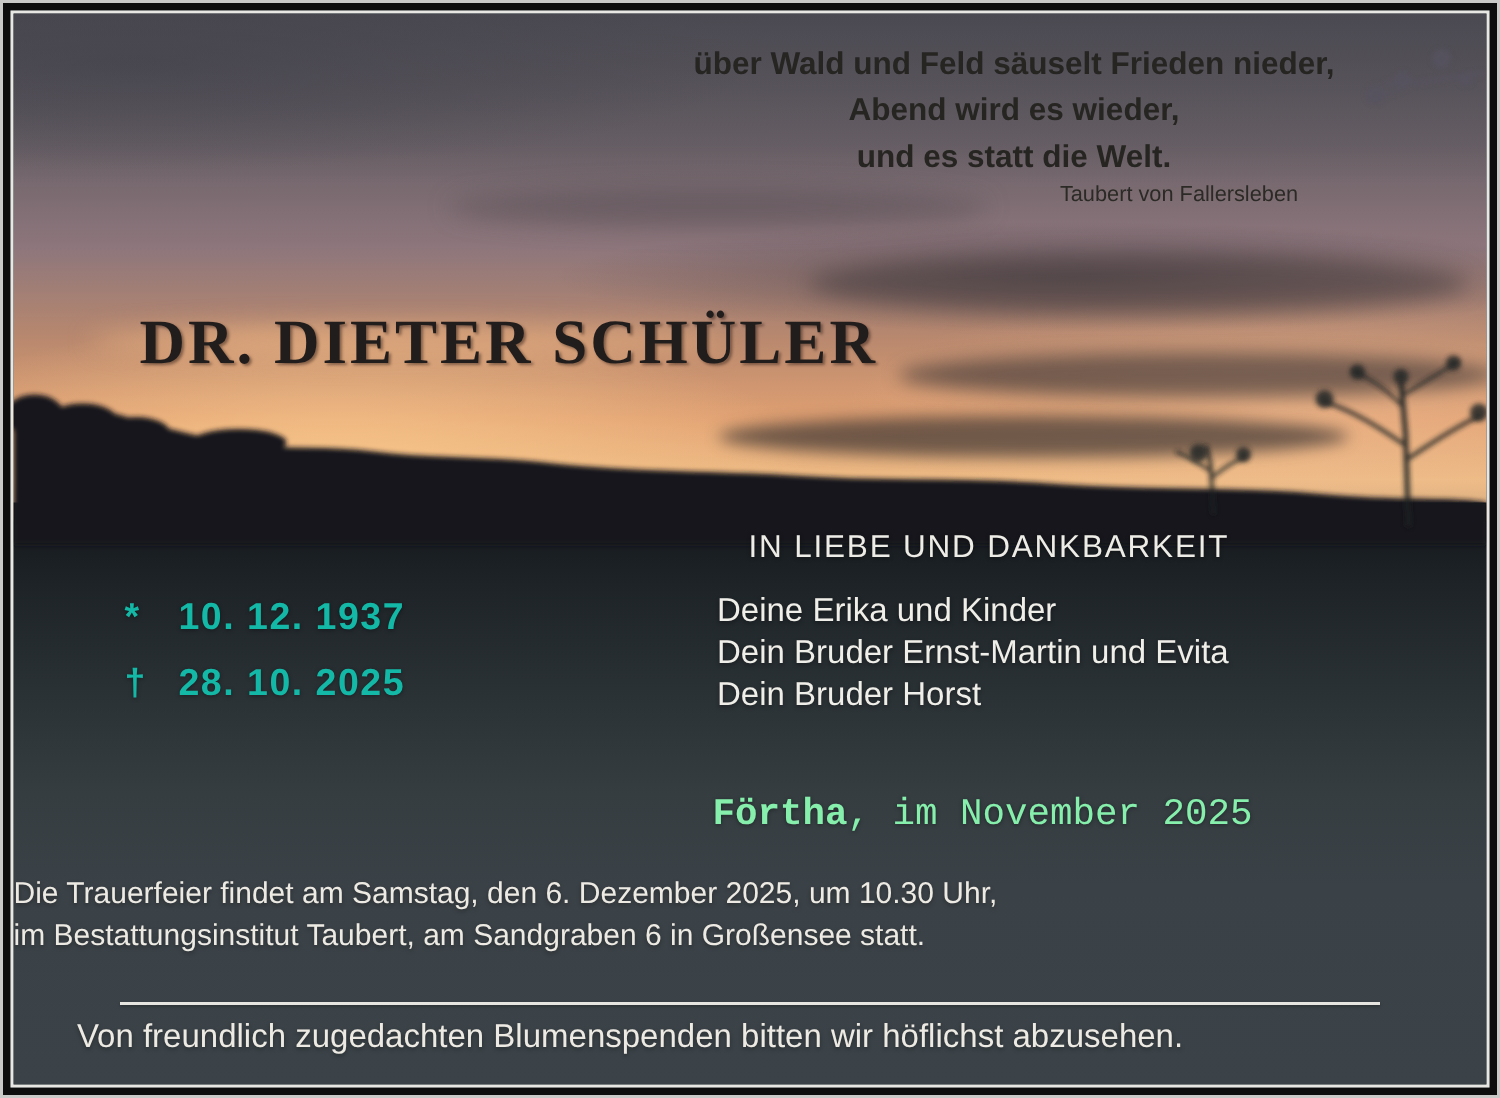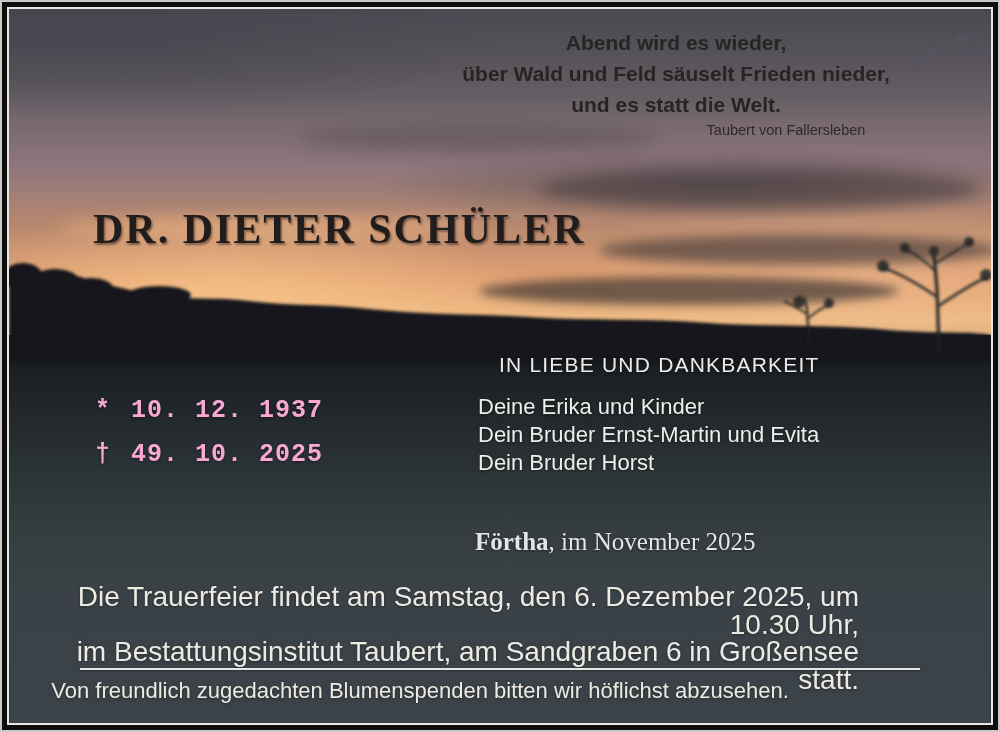--- a/index.html
+++ b/index.html
@@ -42,49 +42,49 @@
     position:absolute;left:637px;top:113px;width:280px;text-align:center;
     font-family:"Liberation Sans","DejaVu Sans",sans-serif;
     font-weight:400;font-size:14.5px;color:#2c2a26;
   }
   .name{
     position:absolute;left:84px;top:196px;margin:0;
     font-family:"Liberation Serif","DejaVu Serif",serif;
     font-weight:600;font-size:42px;letter-spacing:2px;color:#211d1c;
     text-shadow:1.5px 1.5px 2px rgba(30,15,10,.45);white-space:nowrap;
   }
-  .dates{position:absolute;left:86px;top:389px;color:#f9a8d4;
-    font-family:Liberation Mono, monospace;
+  .dates{position:absolute;left:74px;top:389px;color:#14b8a6;
+    font-family:Liberation Sans, sans-serif;
     font-weight:700;font-size:25px;letter-spacing:1px;
     text-shadow:0 1px 3px rgba(0,0,0,.4);}
   .date-row{height:26px;line-height:26px;margin-bottom:18px;white-space:nowrap;}
   .date-sym{display:inline-block;width:36px;}
   .tribute-heading{
     position:absolute;left:490px;top:344px;
     font-family:"Liberation Sans","DejaVu Sans",sans-serif;
     font-weight:400;font-size:21px;letter-spacing:1.2px;color:#eeece6;
     text-shadow:0 1px 3px rgba(0,0,0,.4);white-space:nowrap;
   }
   .mourners{
     position:absolute;left:469px;top:384px;
     font-family:"Liberation Sans","DejaVu Sans",sans-serif;
     font-weight:400;font-size:22px;line-height:28px;color:#f0eee8;
     text-shadow:0 1px 3px rgba(0,0,0,.4);white-space:nowrap;
   }
   .dateline{
     position:absolute;left:466px;top:519px;
-    font-family:Liberation Serif, serif;
-    font-size:25px;color:#e5e5e5;text-shadow:0 1px 3px rgba(0,0,0,.4);white-space:nowrap;
+    font-family:Liberation Mono, monospace;
+    font-size:25px;color:#86efac;text-shadow:0 1px 3px rgba(0,0,0,.4);white-space:nowrap;
   }
   .dateline .place{font-weight:700;}
   .dateline .rest{font-weight:400;}
   .funeral{
-    position:absolute;left:0;top:574px;width:850px;text-align:right;
+    position:absolute;left:0;top:574px;width:850px;text-align:left;
     font-family:"Liberation Sans","DejaVu Sans",sans-serif;
-    font-weight:400;font-size:28px;line-height:27.5px;color:#edeae3;
+    font-weight:400;font-size:20px;line-height:27.5px;color:#edeae3;
     text-shadow:0 1px 3px rgba(0,0,0,.35);
   }
   .separator{
     position:absolute;left:71px;top:659px;width:840px;height:2px;background:#e7e5df;
     box-shadow:0 1px 2px rgba(0,0,0,.3);
   }
   .flowers{
     position:absolute;left:0;top:669px;width:822px;text-align:center;
     font-family:"Liberation Sans","DejaVu Sans",sans-serif;
     font-weight:400;font-size:22px;color:#edeae3;text-shadow:0 1px 3px rgba(0,0,0,.35);
@@ -143,34 +143,34 @@
           <circle cx="968" cy="44" r="4"></circle>
       </g>
       <defs>
         <filter id="soft" x="-10%" y="-10%" width="120%" height="120%">
           <feGaussianBlur stdDeviation="1.8"></feGaussianBlur>
         </filter>
       </defs>
     </svg>
 
     <div class="poem">
+      <div>über Wald und Feld säuselt Frieden nieder,</div>
       <div>Abend wird es wieder,</div>
-      <div>über Wald und Feld säuselt Frieden nieder,</div>
       <div>und es statt die Welt.</div>
     </div>
     <div class="attribution">Taubert von Fallersleben</div>
 
     <h1 class="name">DR. DIETER SCHÜLER</h1>
 
     <div class="dates">
       <div class="date-row">
         <span class="date-sym">*</span><span>10. 12. 1937</span>
       </div>
       <div class="date-row">
-        <span class="date-sym">†</span><span>49. 10. 2025</span>
+        <span class="date-sym">†</span><span>28. 10. 2025</span>
       </div>
     </div>
 
     <div class="tribute-heading">IN LIEBE UND DANKBARKEIT</div>
     <div class="mourners">
       <div>Deine Erika und Kinder</div>
       <div>Dein Bruder Ernst-Martin und Evita</div>
       <div>Dein Bruder Horst</div>
     </div>
 

